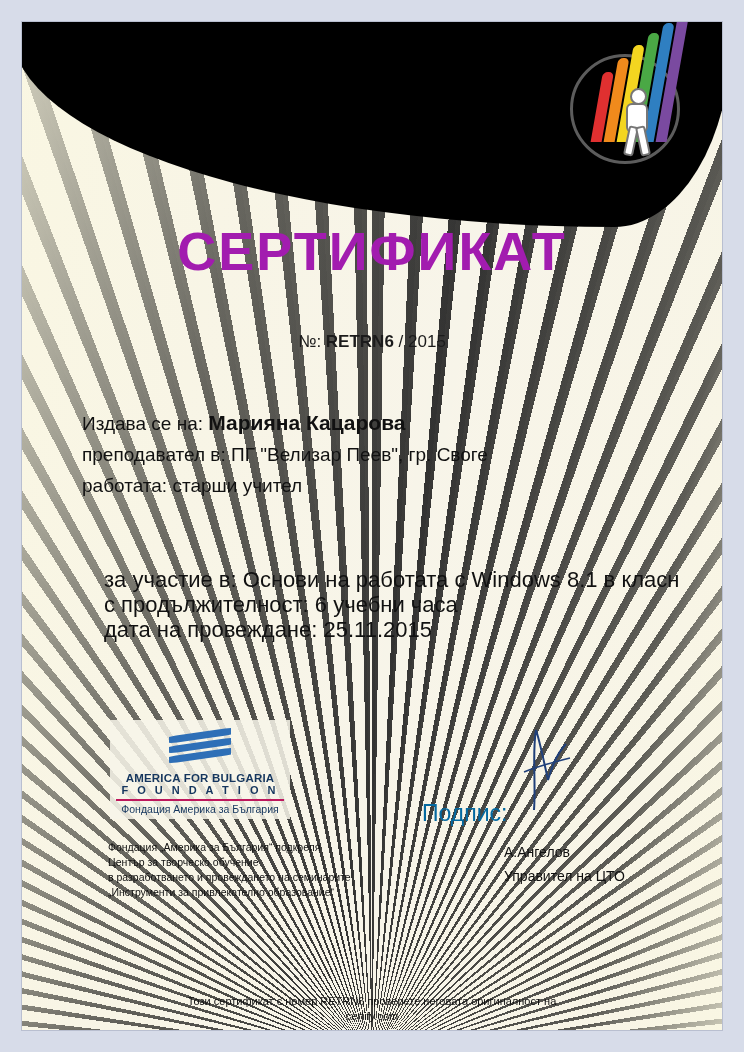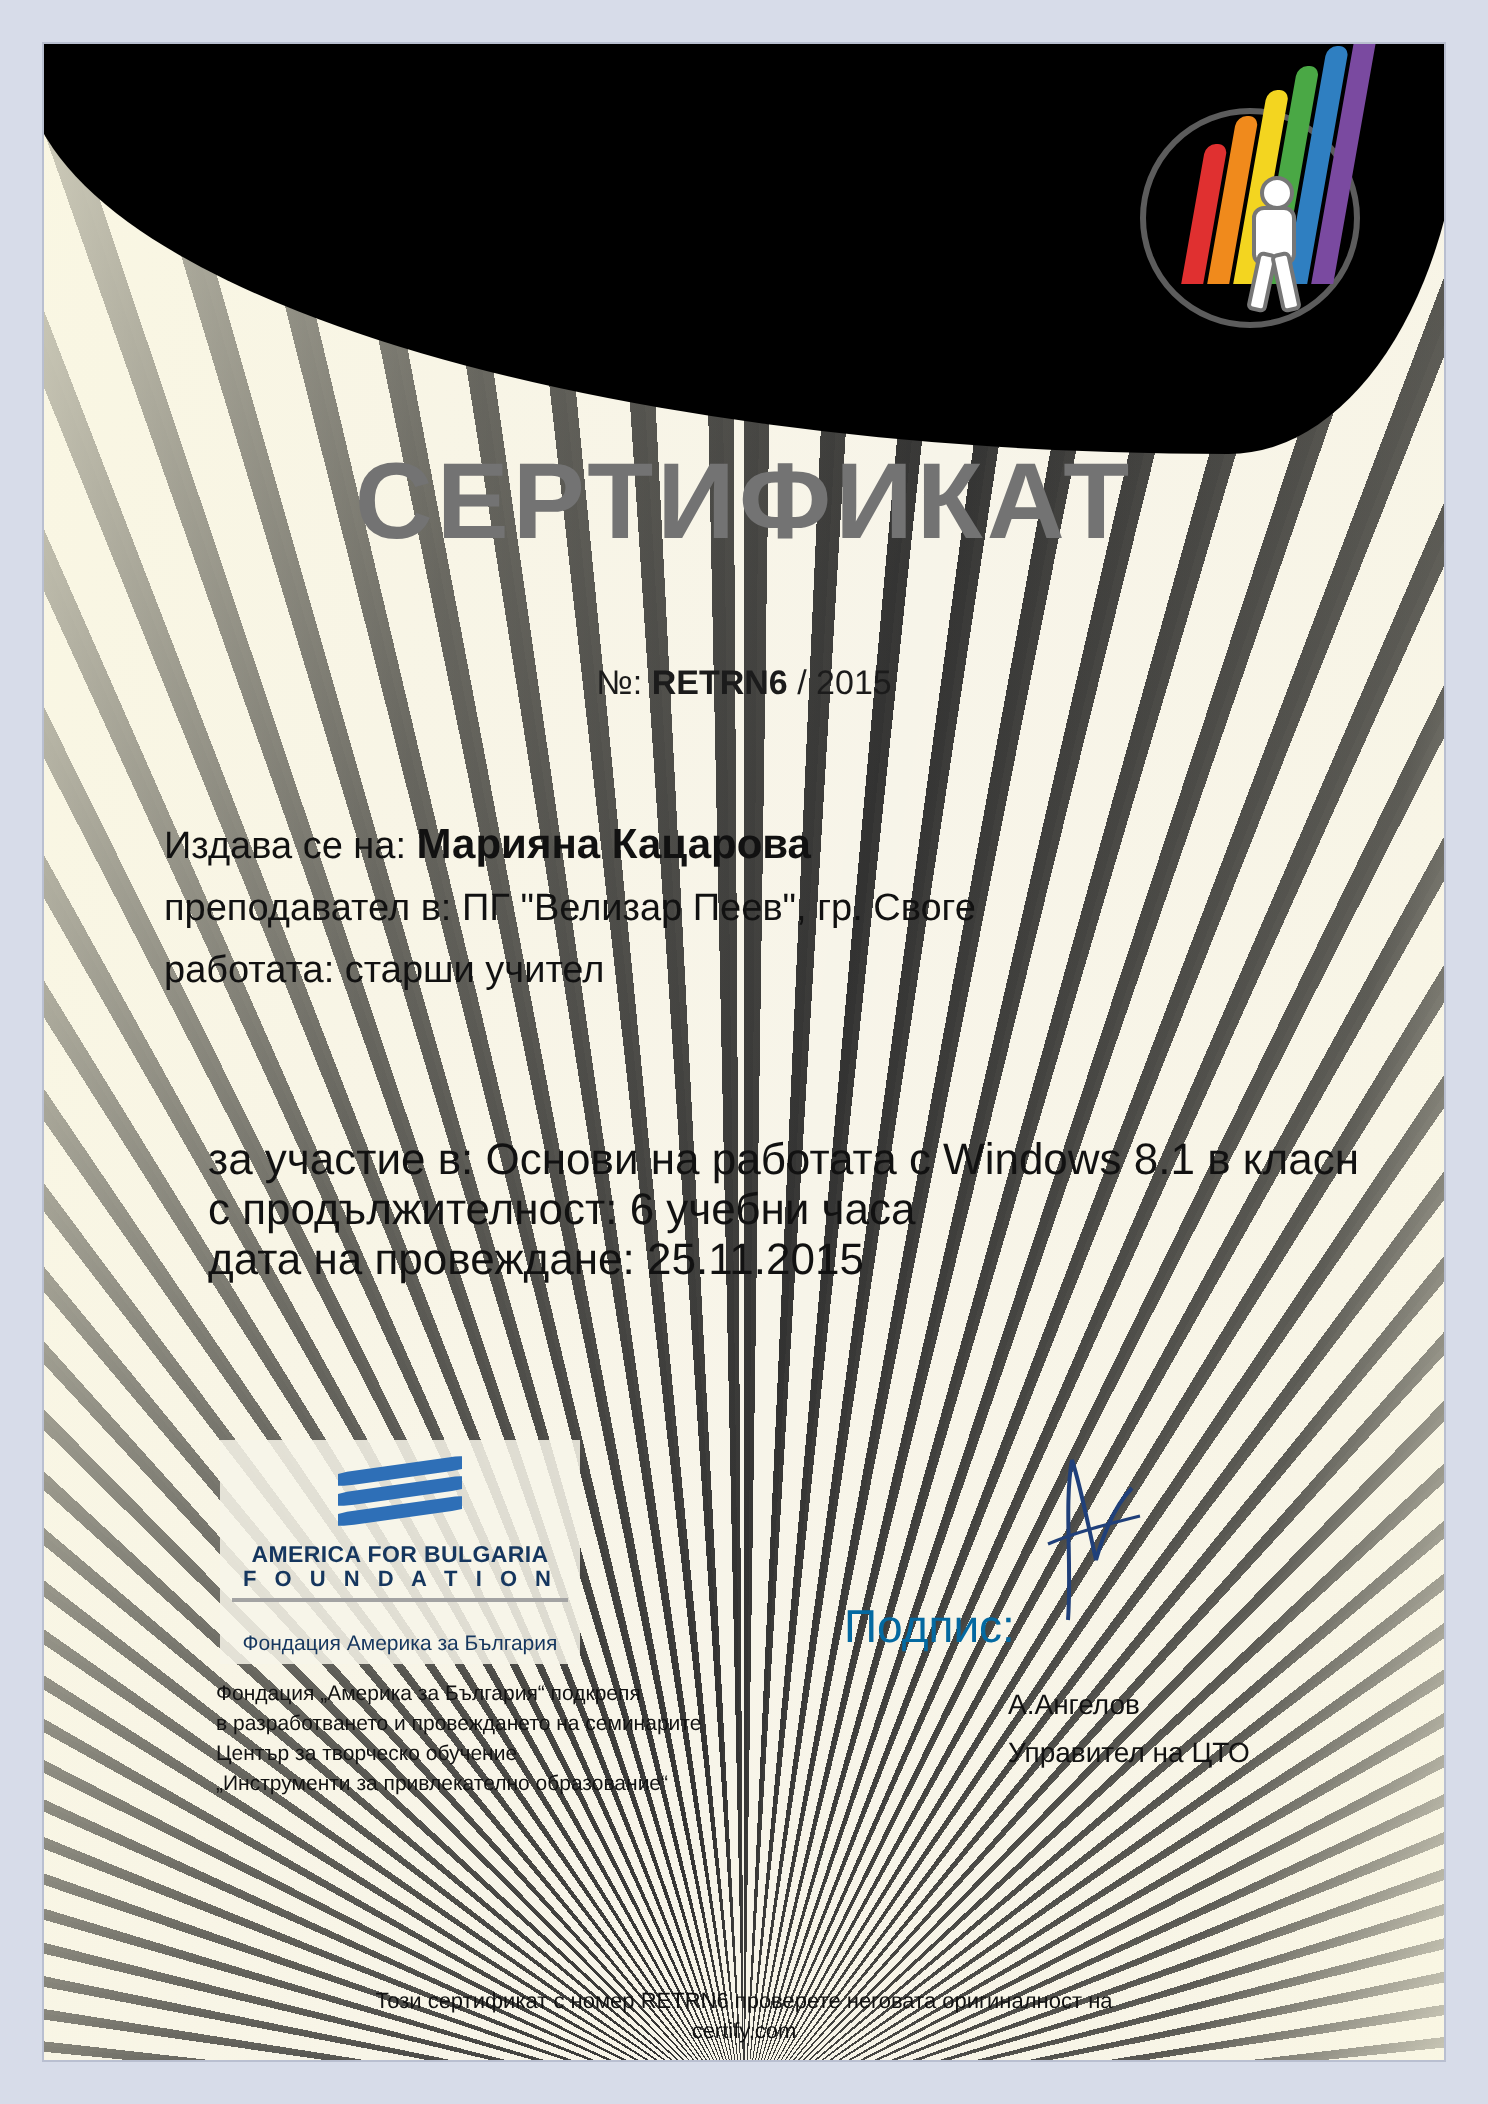--- a/index.html
+++ b/index.html
@@ -123,21 +123,21 @@
     left: 0; top: 0; width: 100%; height: 100%;
   }
   .title {
     position: absolute;
     left: 0; right: 0;
     top: 198px;
     text-align: center;
     font-size: 54px;
     font-weight: bold;
     letter-spacing: 2px;
-    color: #737373;
+    color: #a21caf;
     font-family: "Liberation Sans", sans-serif;
   }
   .certno {
     position: absolute;
     left: 0; right: 0;
     top: 310px;
     text-align: center;
     font-size: 17px;
     color: #1b1b1b;
   }
@@ -184,21 +184,21 @@
   .sponsor .wave i {
     position: absolute; left: -6px; width: 76px; height: 7px;
     border-radius: 50%/10px;
     background: #2e6fb7;
   }
   .sponsor .l1 {
     font-size: 11.5px; font-weight: bold; color: #15365e; letter-spacing: 0.2px;
   }
   .sponsor .l2 {
     font-size: 11px; font-weight: bold; color: #15365e; letter-spacing: 3px;
-    border-bottom: 2px solid #a3a3a3; padding-bottom: 3px; margin-bottom: 15px;
+    border-bottom: 2px solid #be185d; padding-bottom: 3px; margin-bottom: 2px;
   }
   .sponsor .l3 { font-size: 10.5px; color: #15365e; }
 
   .sponsor-note {
     position: absolute;
     left: 86px;
     top: 818px;
     width: 360px;
     font-size: 10.5px;
     line-height: 15px;
@@ -314,22 +314,22 @@
           <i style="top:14px; transform:rotate(-8deg);"></i>
           <i style="top:24px; transform:rotate(-8deg);"></i>
         </div>
         <div class="l1">AMERICA FOR BULGARIA</div>
         <div class="l2">F O U N D A T I O N</div>
         <div class="l3">Фондация Америка за България</div>
       </div>
 
       <div class="sponsor-note">
         <div>Фондация „Америка за България“ подкрепя</div>
+        <div>Център за творческо обучение</div>
         <div>в разработването и провеждането на семинарите</div>
-        <div>Център за творческо обучение</div>
         <div>„Инструменти за привлекателно образование“</div>
       </div>
 
       <div class="sign-label">Подпис:</div>
 
       <svg class="sign-mark" viewBox="0 0 60 90">
         <path d="M20 88 C22 60, 18 30, 22 8 C26 20, 30 40, 34 58 C38 44, 44 30, 52 22" fill="none" stroke="#20407a" stroke-width="2"></path>
         <path d="M10 50 C24 44, 40 40, 56 36" fill="none" stroke="#20407a" stroke-width="1.6"></path>
       </svg>
 

